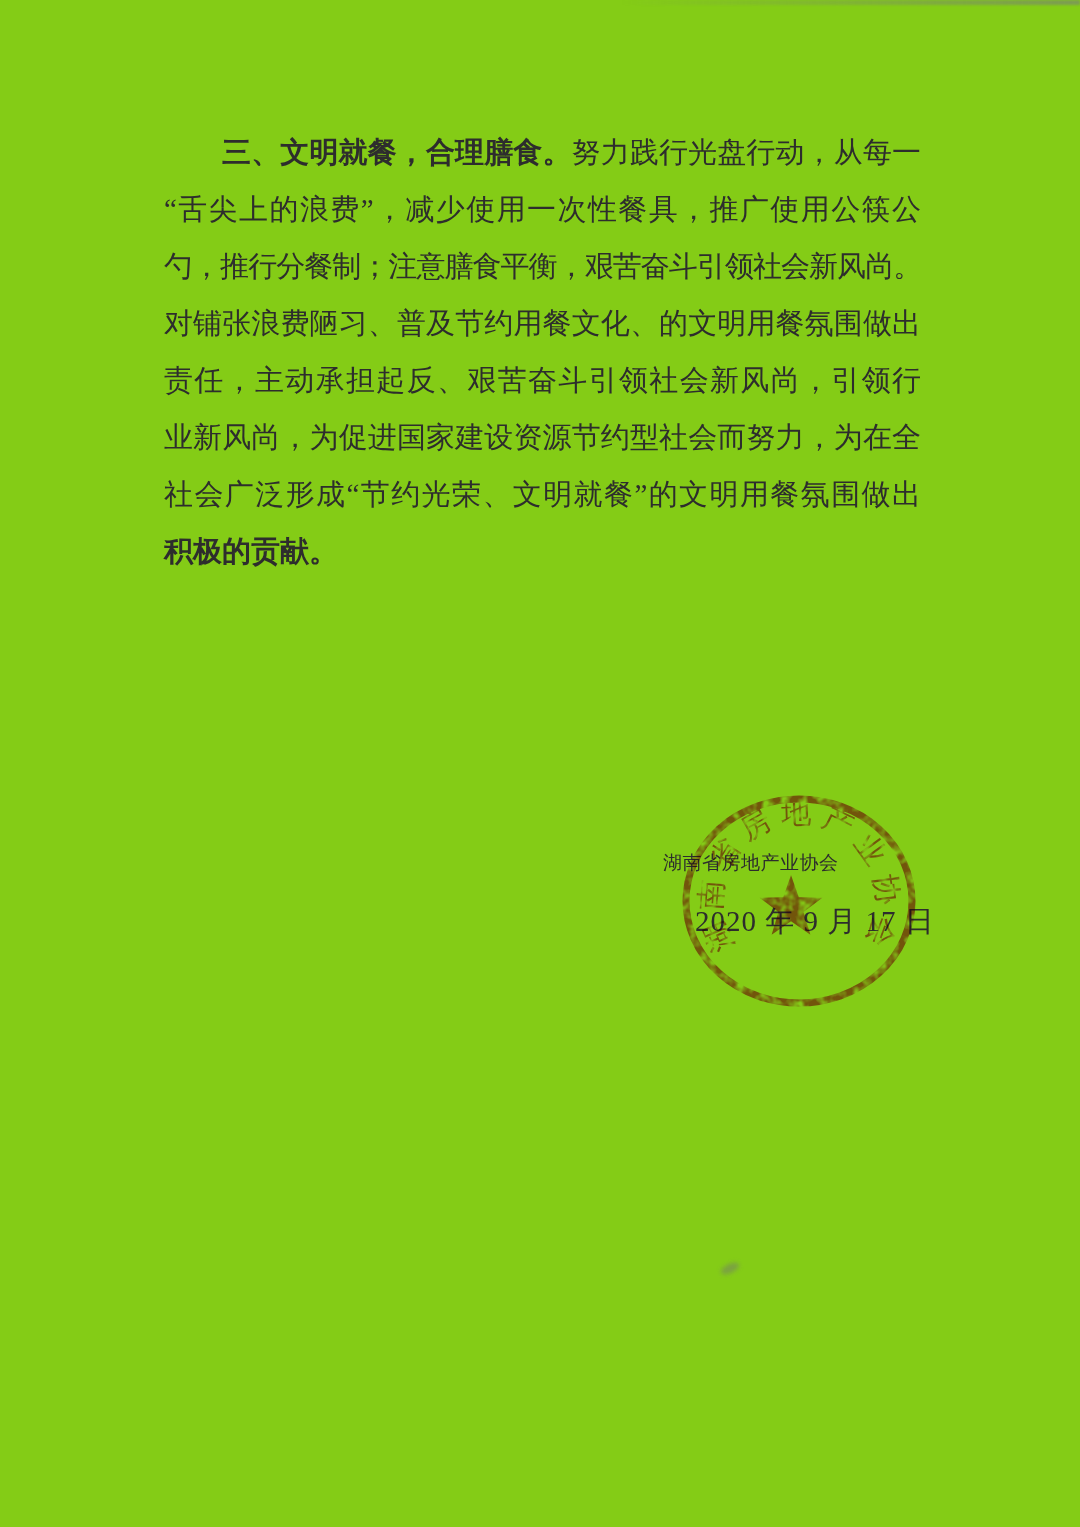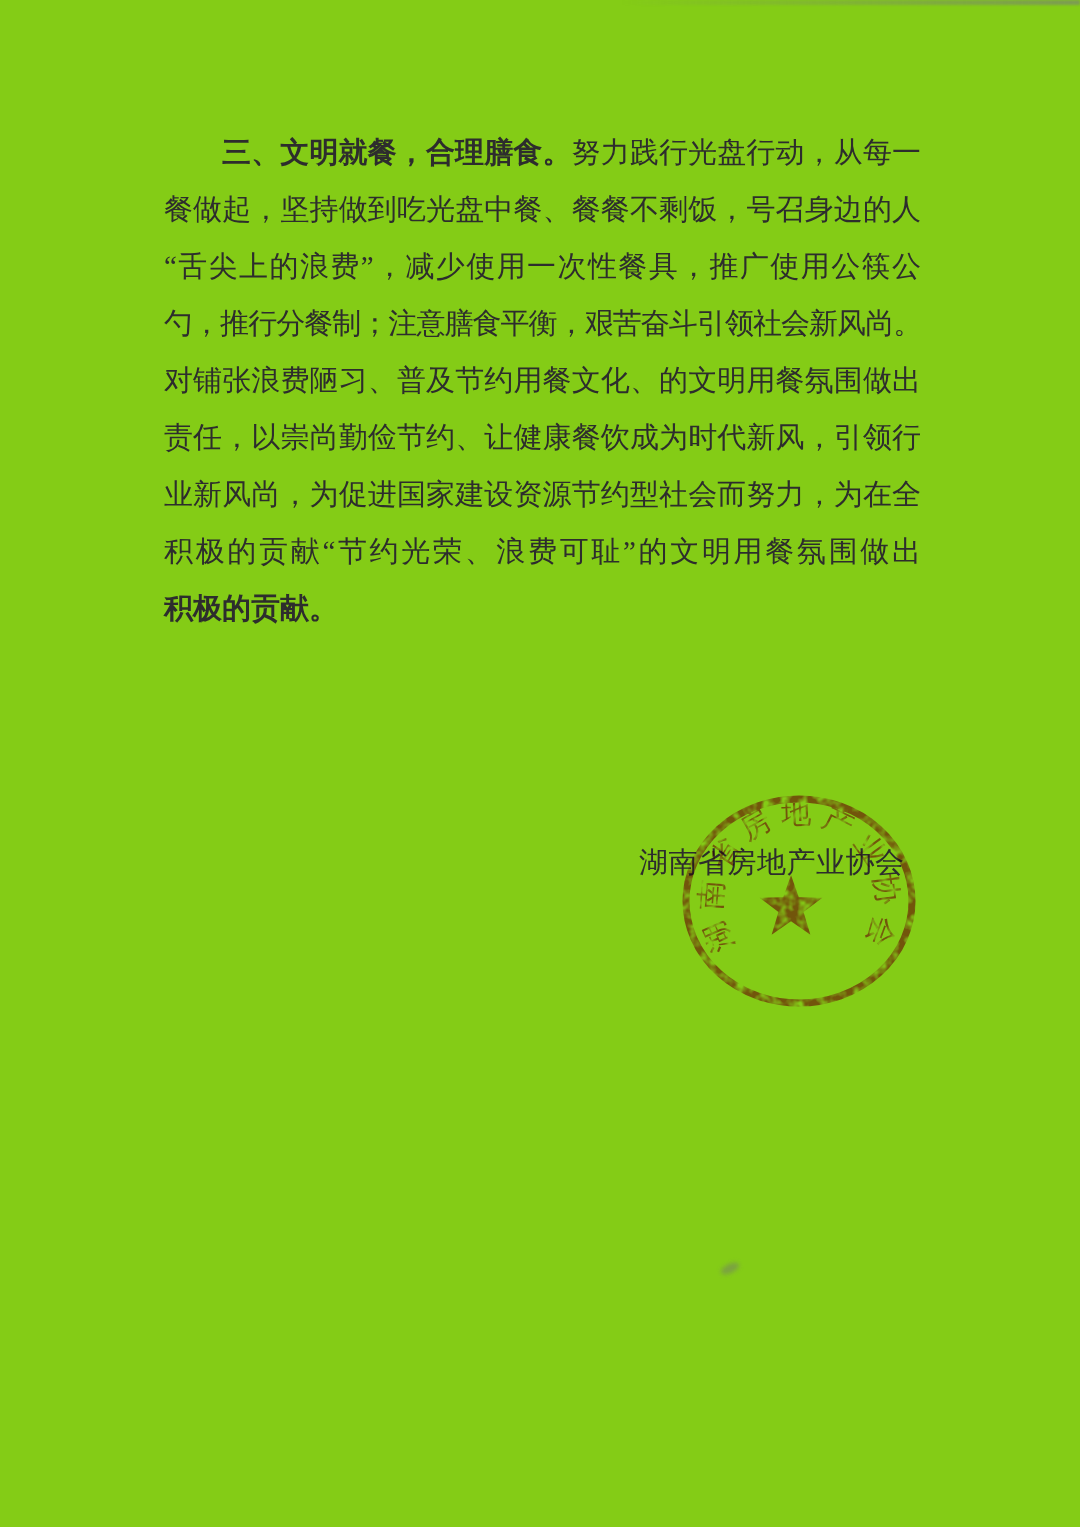--- a/index.html
+++ b/index.html
@@ -29,22 +29,22 @@
     text-align:justify;
     text-align-last:justify;
     color:#2d2d2d;
   }
   .tline.indent{text-indent:58px;}
   .tline.tight{letter-spacing:-1.2px;}
   .tline.last{text-align-last:left;font-weight:bold;}
   .b{font-weight:bold;}
   
   .sig-org{
-    position:absolute;left:639px;top:834px;
-    font-size:29px;line-height:57px;
+    position:absolute;left:663px;top:834px;
+    font-size:19px;line-height:57px;
     letter-spacing:0.5px;
   }
   .sig-date{
     position:absolute;left:695px;top:893px;
     font-size:29px;line-height:57px;
     letter-spacing:1px;
   }
   
   .seal{
     position:absolute;left:669px;top:781px;
@@ -61,31 +61,31 @@
 </style>
 </head>
 <body>
 
 <div class="page">
 
   <div class="edge-shadow"></div>
 
   <div class="body-block">
     <div class="tline indent"><span class="b">三、文明就餐，合理膳食。</span><span>努力践行光盘行动，从每一</span></div>
-    <div class="tline">餐做起，坚持做到吃光盘中餐、餐餐不剩饭，号召身边的人</div>
     <div class="tline">“舌尖上的浪费”，减少使用一次性餐具，推广使用公筷公</div>
     <div class="tline tight">勺，推行分餐制；注意膳食平衡，艰苦奋斗引领社会新风尚。</div>
     <div class="tline">对铺张浪费陋习、普及节约用餐文化、的文明用餐氛围做出</div>
-    <div class="tline">责任，以崇尚勤俭节约、让健康餐饮成为时代新风，引领行</div>
+    <div class="tline">责任，主动承担起反、艰苦奋斗引领社会新风尚，引领行</div>
     <div class="tline">业新风尚，为促进国家建设资源节约型社会而努力，为在全</div>
-    <div class="tline">积极的贡献“节约光荣、浪费可耻”的文明用餐氛围做出</div>
+    <div class="tline">社会广泛形成“节约光荣、文明就餐”的文明用餐氛围做出</div>
     <div class="tline last">积极的贡献。</div>
   </div>
 
   <div class="sig-org">湖南省房地产业协会</div>
+  <div class="sig-date">2020 年 9 月 17 日</div>
 
   <svg class="seal" width="260" height="240" viewBox="-130 -120 260 240" aria-hidden="true">
     <defs>
       <filter id="stampTexture" x="-20%" y="-20%" width="140%" height="140%">
         <feGaussianBlur in="SourceGraphic" stdDeviation="0.6" result="blur"></feGaussianBlur>
         <feTurbulence type="fractalNoise" baseFrequency="0.11" numOctaves="2" seed="4" result="n"></feTurbulence>
         <feColorMatrix in="n" type="matrix" values="0 0 0 0 0  0 0 0 0 0  0 0 0 0 0  0 0 0 2.4 -0.45" result="m"></feColorMatrix>
         <feComposite in="blur" in2="m" operator="in"></feComposite>
       </filter>
       <path id="sealTextArc" d="M -63.9 44.7 A 78 78 0 1 1 63.9 44.7" fill="none"></path>

